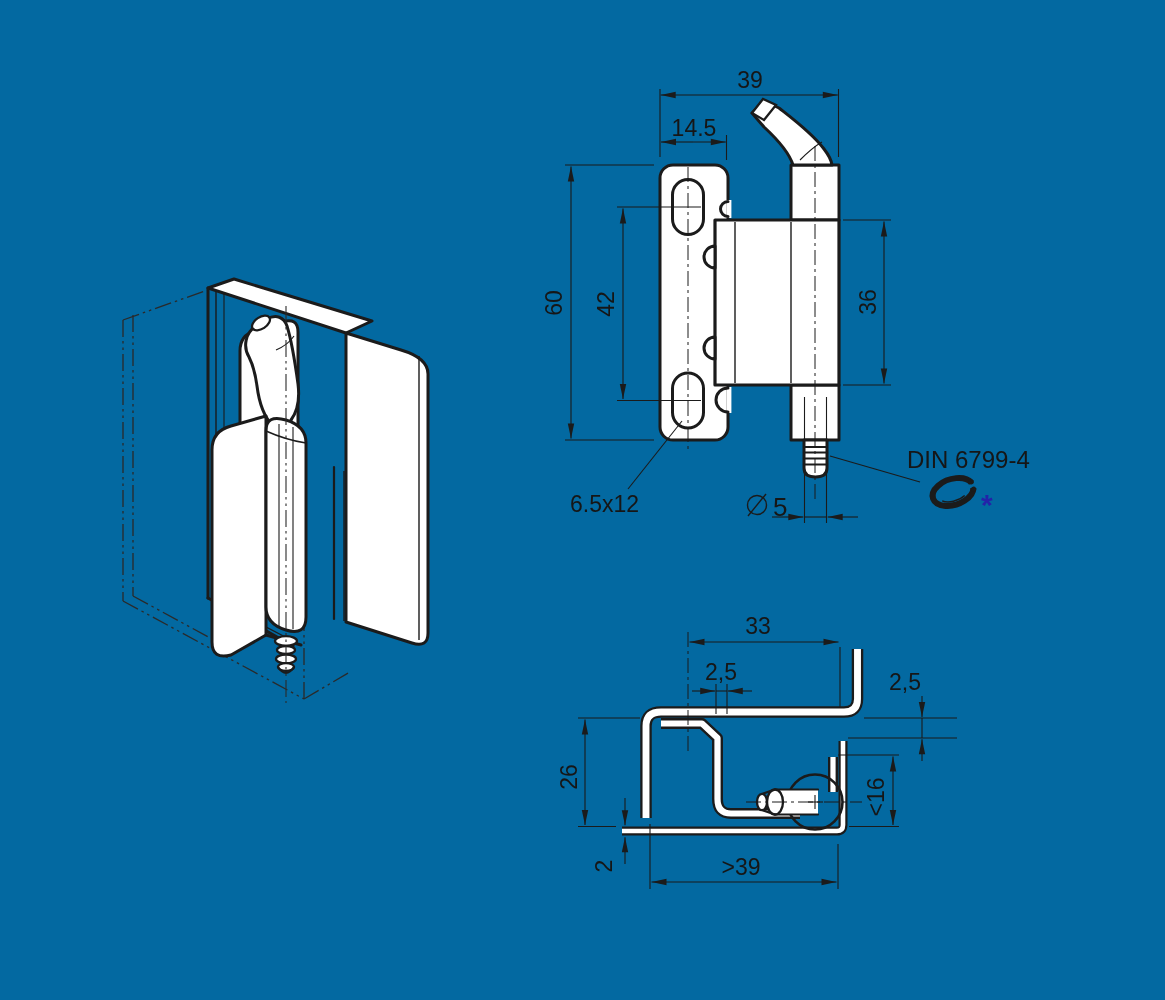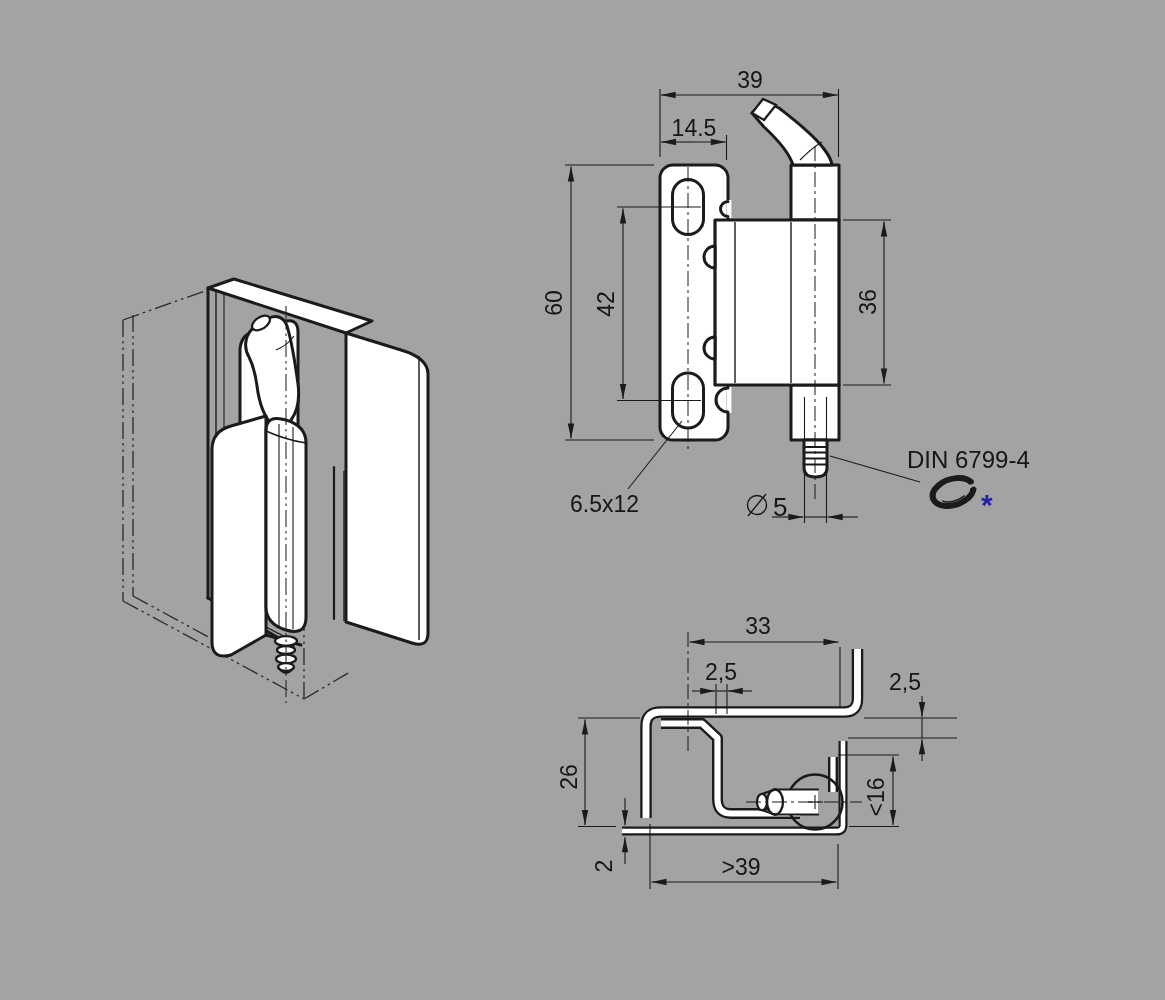--- a/index.html
+++ b/index.html
@@ -1,16 +1,16 @@
 <!DOCTYPE html>
 <html><head>
 <meta charset="utf-8">
 <style>
   html,body{margin:0;padding:0;background:#ffffff;}
-  .canvas{width:1165px;height:1000px;background:#a3a3a3;position:relative;overflow:hidden;}
+  .canvas{width:1165px;height:1000px;background:#0369a1;position:relative;overflow:hidden;}
   svg{display:block;}
   .thick{stroke:#1b1b1b;stroke-width:3;fill:none;stroke-linejoin:round;stroke-linecap:round;}
   .thickf{stroke:#1b1b1b;stroke-width:3;fill:#ffffff;stroke-linejoin:round;}
   .med{stroke:#1b1b1b;stroke-width:2.2;fill:none;stroke-linejoin:round;stroke-linecap:round;}
   .medf{stroke:#1b1b1b;stroke-width:2.3;fill:#ffffff;}
   .thin{stroke:#1b1b1b;stroke-width:1.1;fill:none;}
   .thin2{stroke:#1b1b1b;stroke-width:1.4;fill:none;}
   .cl{stroke:#1b1b1b;stroke-width:1;fill:none;stroke-dasharray:15 4 3 4;}
   .ph{stroke:#2a2a2a;stroke-width:1.3;fill:none;stroke-dasharray:17 4 2.5 4 2.5 4;}
   .sbA{stroke:#1b1b1b;stroke-width:11.5;fill:none;stroke-linejoin:round;}

